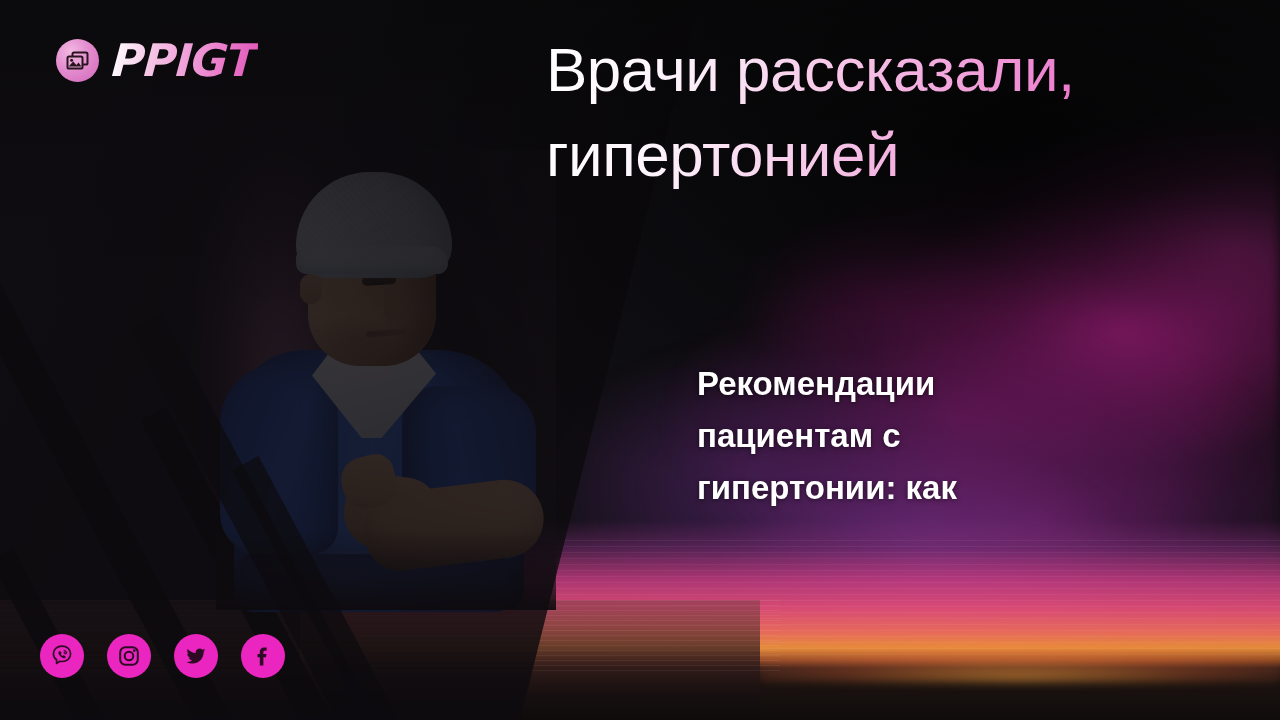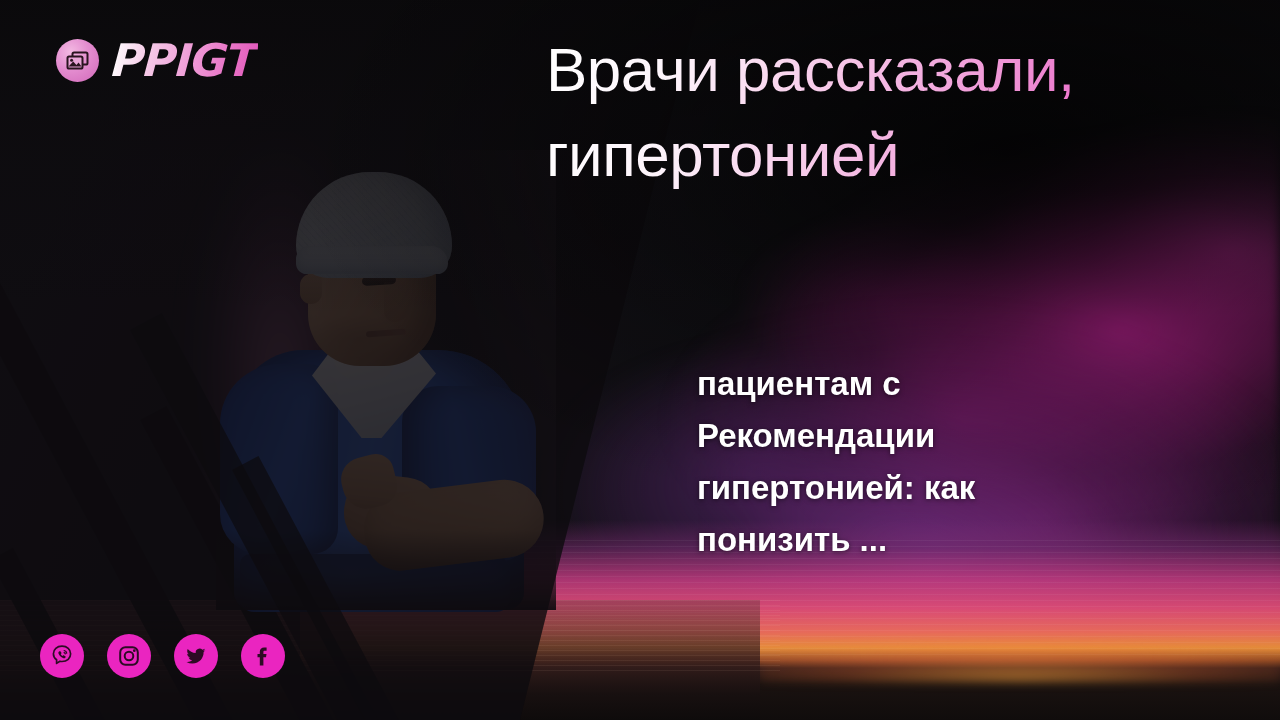--- a/index.html
+++ b/index.html
@@ -343,24 +343,23 @@
     </div>
     <div id="logo-text">PPIGT</div>
   </div>
 
   <div id="headline">
     <span class="hl-line">Врачи рассказали,</span>
     <span class="hl-line">гипертонией</span>
   </div>
 
   <div id="subtitle">
+    <span class="sub-line">Рекомендации</span>
     <span class="sub-line">пациентам с</span>
-    <span class="sub-line">Рекомендации</span>
-    <span class="sub-line">гипертонией: как</span>
-    <span class="sub-line">понизить ...</span>
+    <span class="sub-line">гипертонии: как</span>
   </div>
 
   <div id="social">
 
     <div class="social-btn">
       <span>
         <svg width="26" height="26" viewBox="0 0 26 26" aria-hidden="true">
           <path d="M13 3.2c-5.1 0-8.6 3.2-8.6 7.6 0 2.6 1.2 4.7 3.2 6v3.6l3.3-2.1c.7.1 1.4.2 2.1.2 5.1 0 8.6-3.2 8.6-7.7S18.1 3.2 13 3.2z" fill="none" stroke="#2d0b24" stroke-width="1.7" stroke-linejoin="round"></path>
           <path d="M10.4 8.3c.4-.3.9-.2 1.2.2l.8 1.2c.2.4.1.8-.2 1l-.5.4c.3.9 1 1.6 1.9 2l.4-.5c.3-.3.7-.4 1.1-.2l1.2.8c.4.2.5.8.2 1.2-.6.8-1.6 1.1-2.5.7-2-.8-3.7-2.5-4.5-4.5-.3-.9-.1-1.8.9-2.3z" fill="#2d0b24"></path>
           <path d="M15.2 7.6c1.3.2 2.3 1.2 2.5 2.5" fill="none" stroke="#2d0b24" stroke-width="1.3" stroke-linecap="round"></path>

